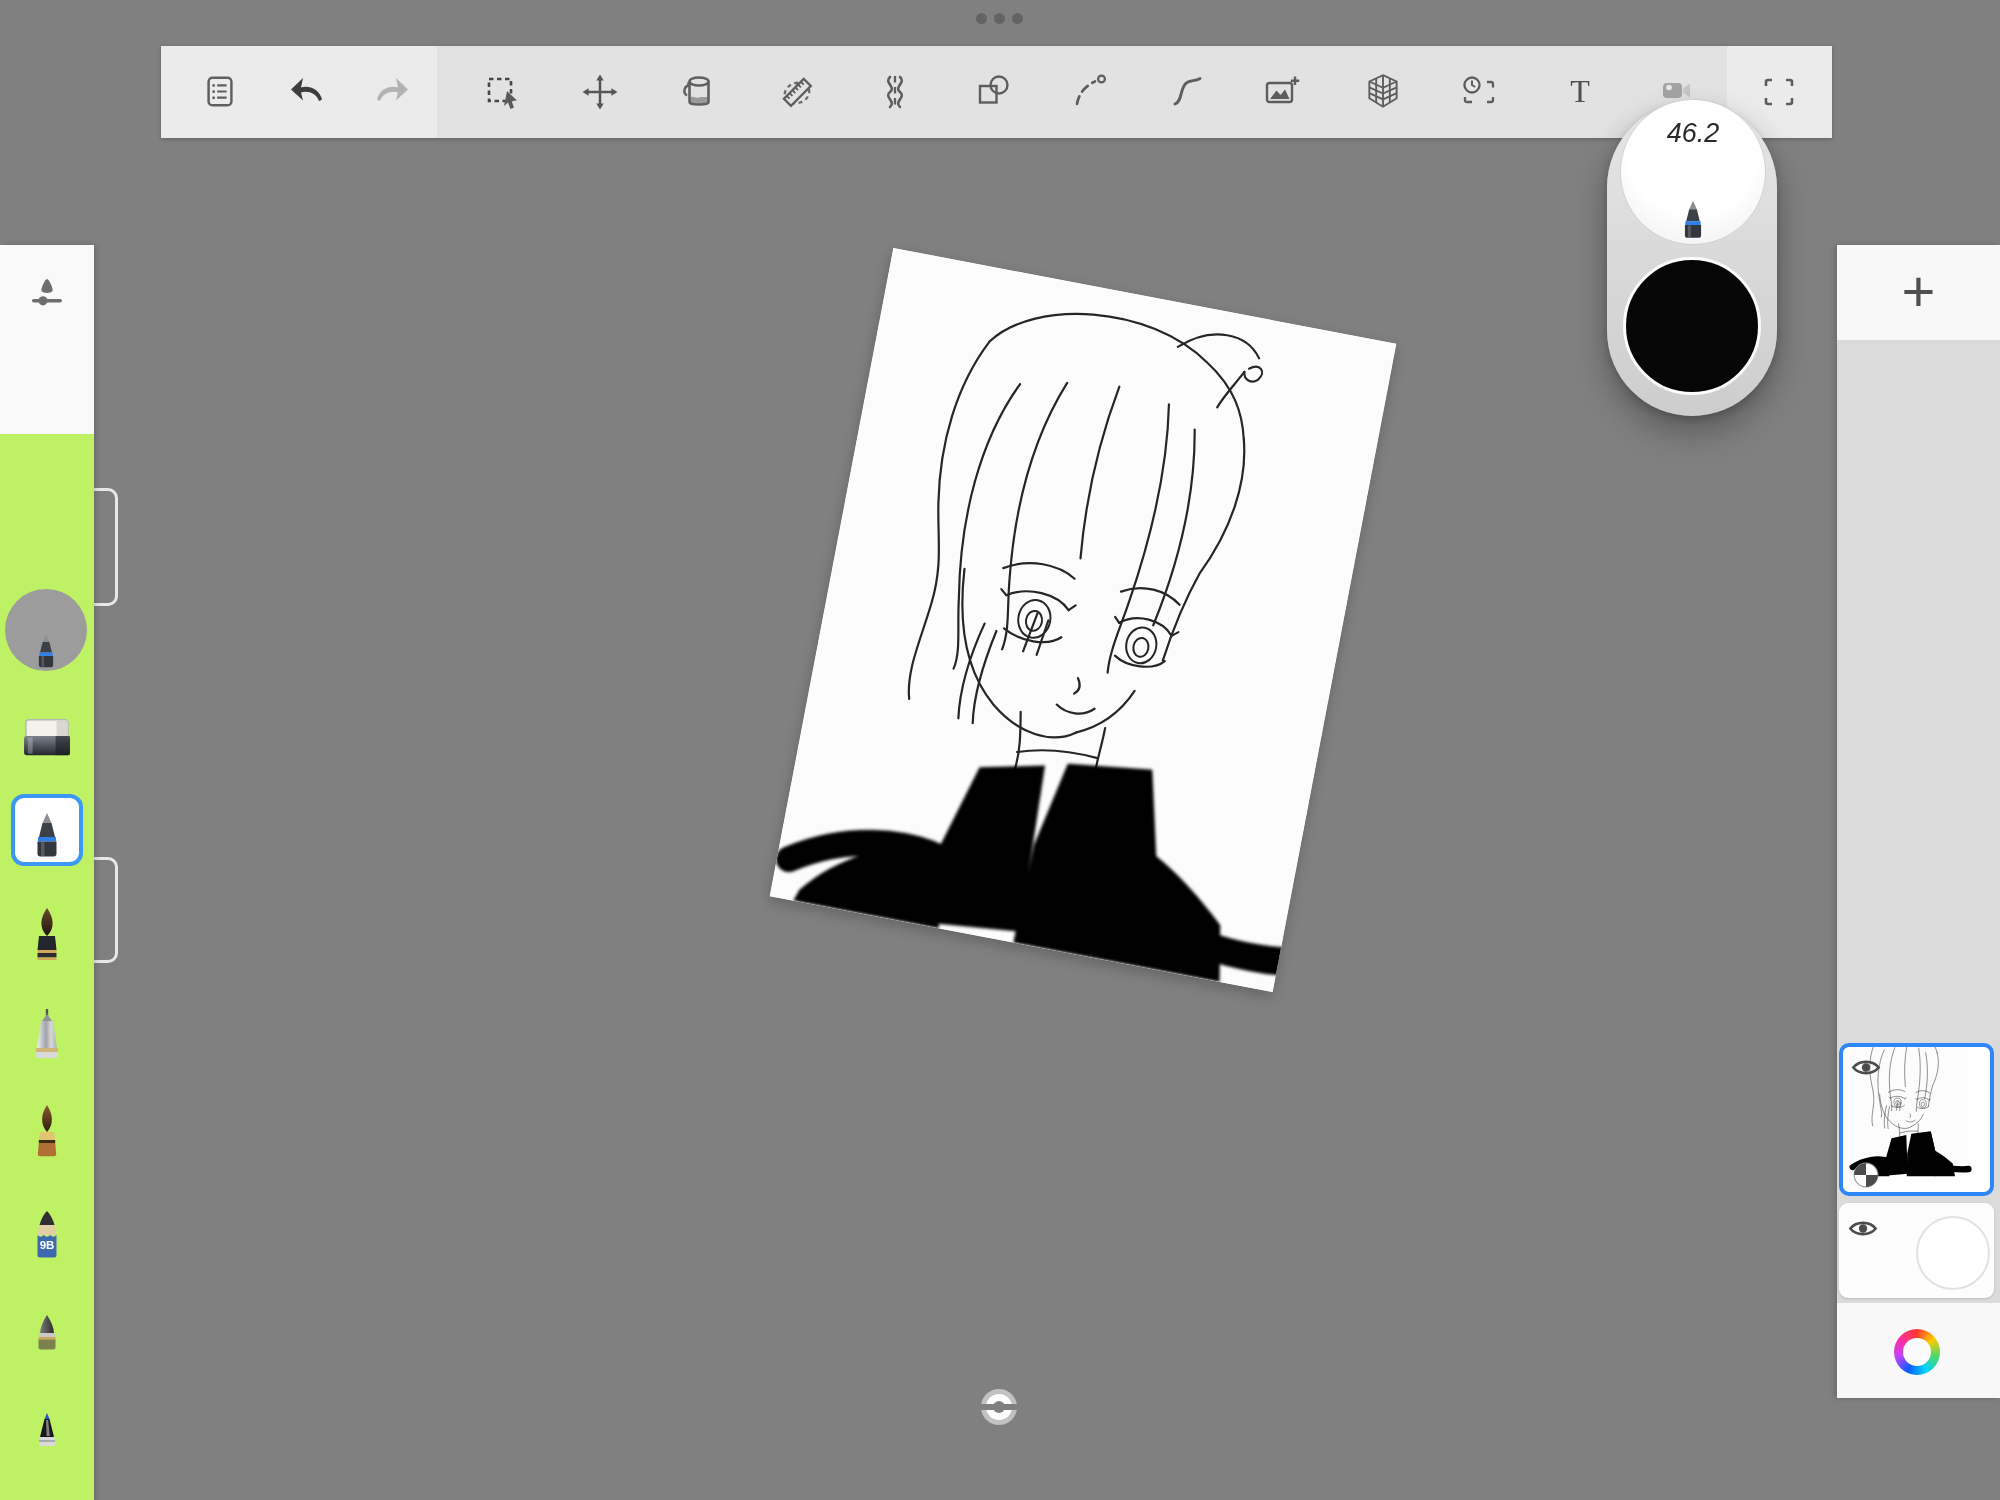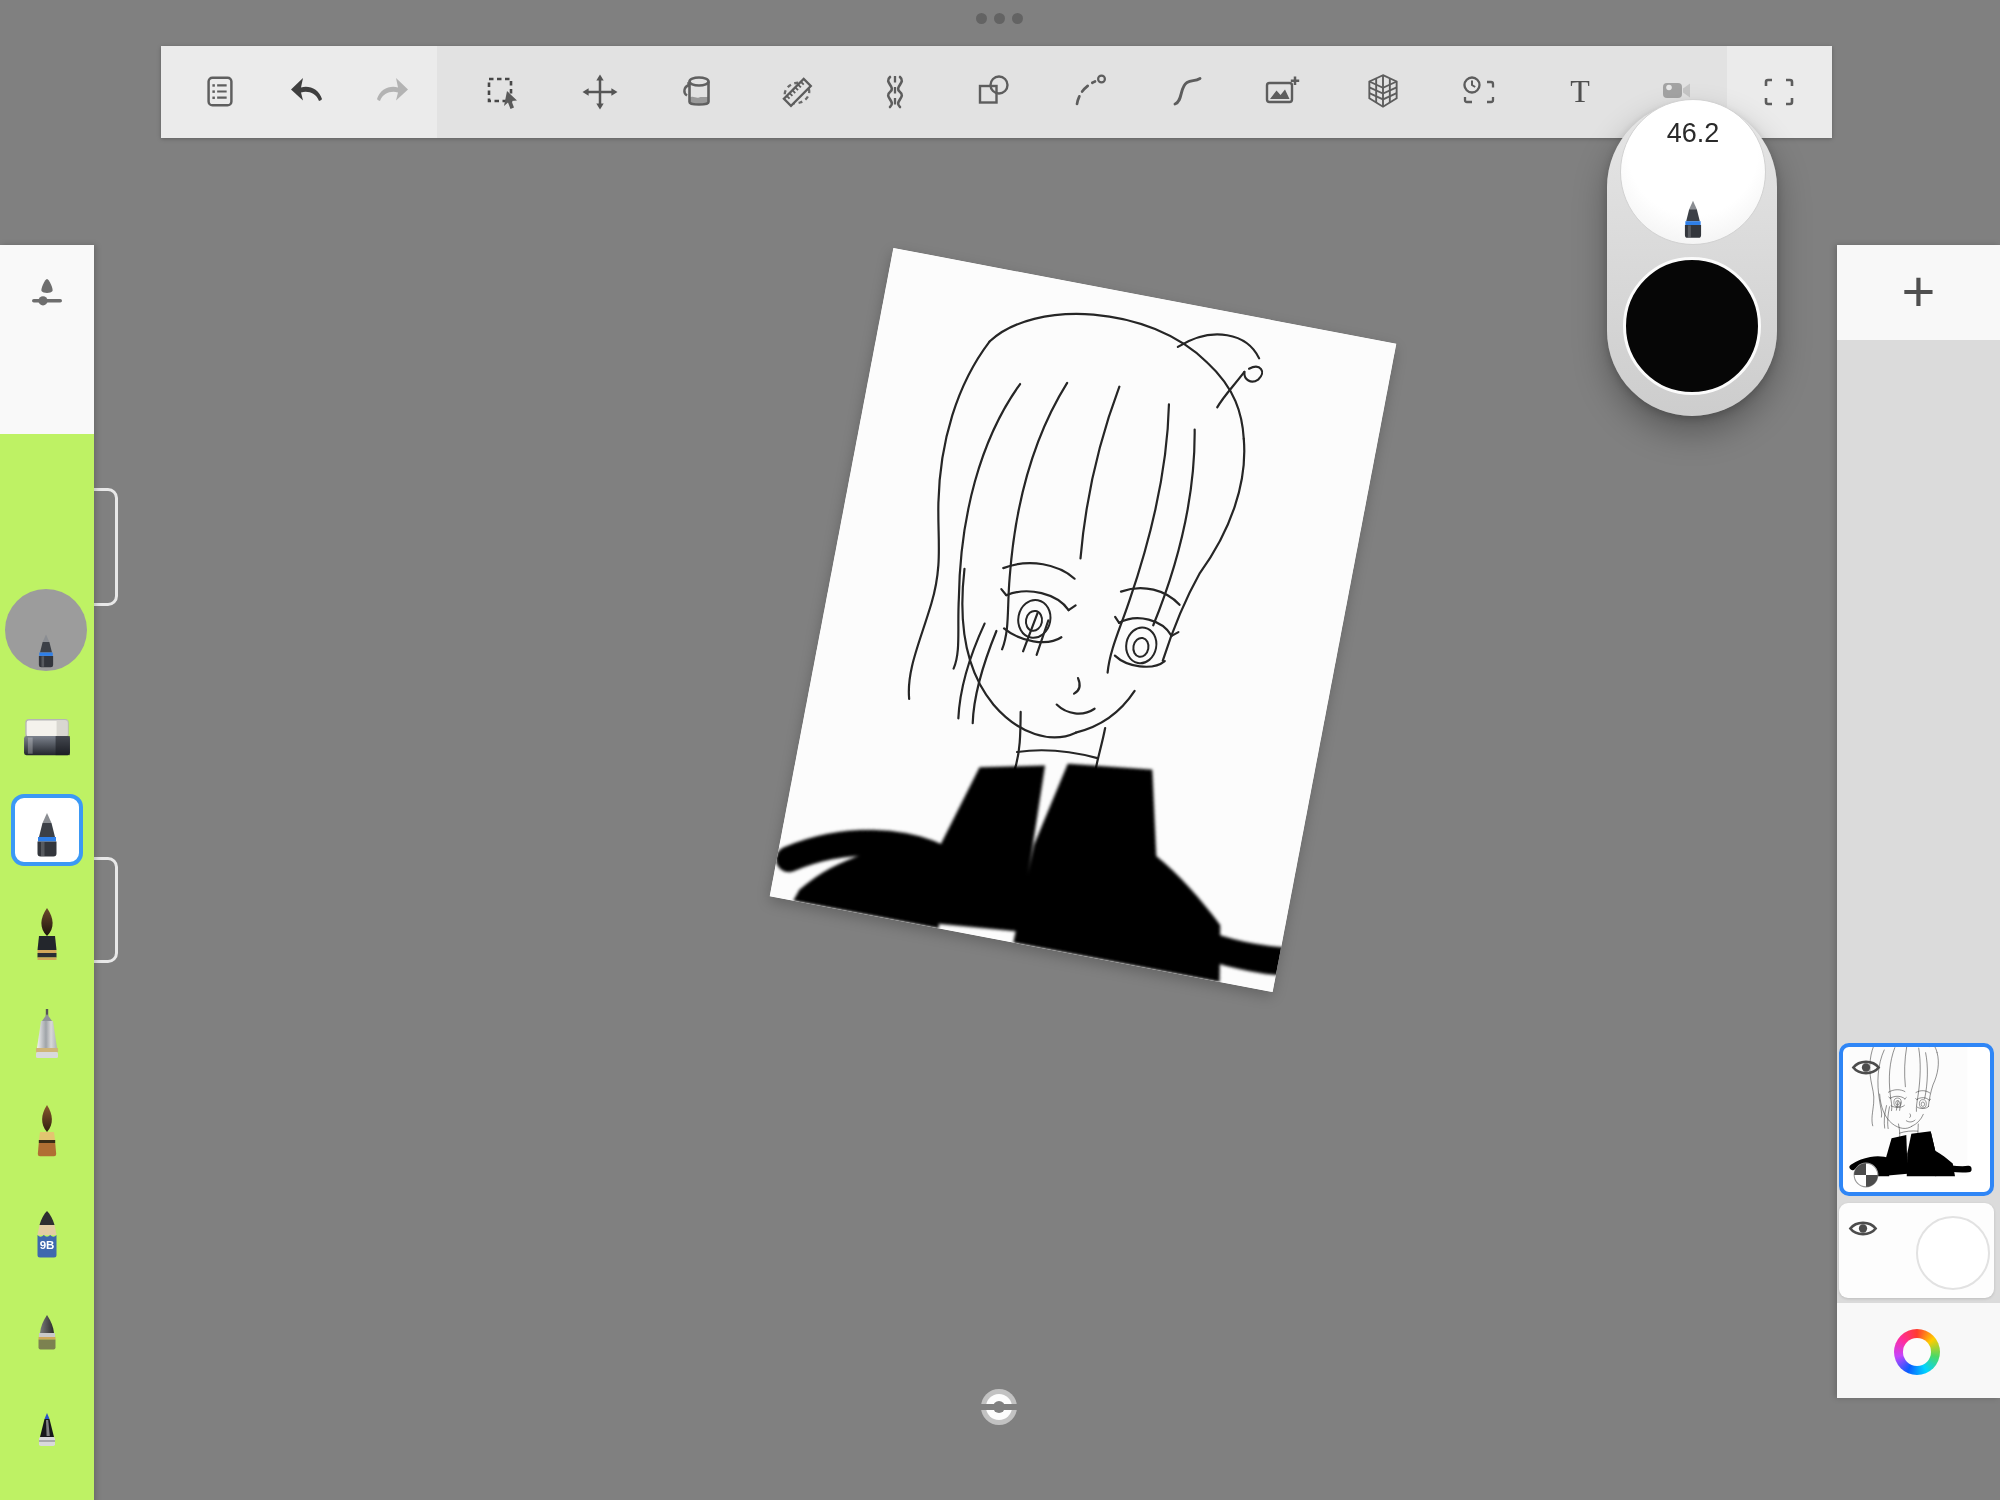--- a/index.html
+++ b/index.html
@@ -14,21 +14,21 @@
   .tb-left{position:absolute;left:0;top:0;width:276px;height:92px;background:#ebebeb;}
   .tb-right{position:absolute;right:0;top:0;width:105px;height:92px;background:#ebebeb;}
   .tbtn{position:absolute;top:46px;width:48px;height:48px;transform:translate(-24px,-24px);
         display:flex;align-items:center;justify-content:center;}
   .tbtn svg{display:block;}
   
   .popover{position:absolute;left:1607px;top:102px;width:170px;height:314px;border-radius:85px;
            background:linear-gradient(180deg,#e6e6e6,#cdcdcd);z-index:5;
            box-shadow:0 16px 34px rgba(0,0,0,.30),0 3px 8px rgba(0,0,0,.18);}
   .pop-size-circle{position:absolute;left:1620px;top:99px;width:144px;height:144px;border-radius:50%;
-           background:radial-gradient(circle at 50% 35%,#ffffff 55%,#ececec);border:1px solid #d2d2d2;z-index:6;}
+           background:radial-gradient(circle at 50% 35%,#ffffff 55%,#ececec);border:1px solid #d2d2d2;z-index:6;font-style:italic;}
   .pop-size-label{position:absolute;left:0;top:18px;width:100%;text-align:center;
            font-size:27px;color:#2a2a2a;}
   .pop-pen{position:absolute;left:55px;top:99px;}
   .pop-swatch{position:absolute;left:1623px;top:257px;width:138px;height:138px;border-radius:50%;
            background:#060606;border:3px solid #fbfbfb;box-sizing:border-box;z-index:6;}
   
   .canvas{position:absolute;left:827px;top:290px;width:512px;height:660px;background:#fcfcfc;
           transform:rotate(10.8deg);box-shadow:0 5px 14px rgba(0,0,0,.22);z-index:1;overflow:hidden;}
   .canvas svg{display:block;width:512px;height:660px;}
   

